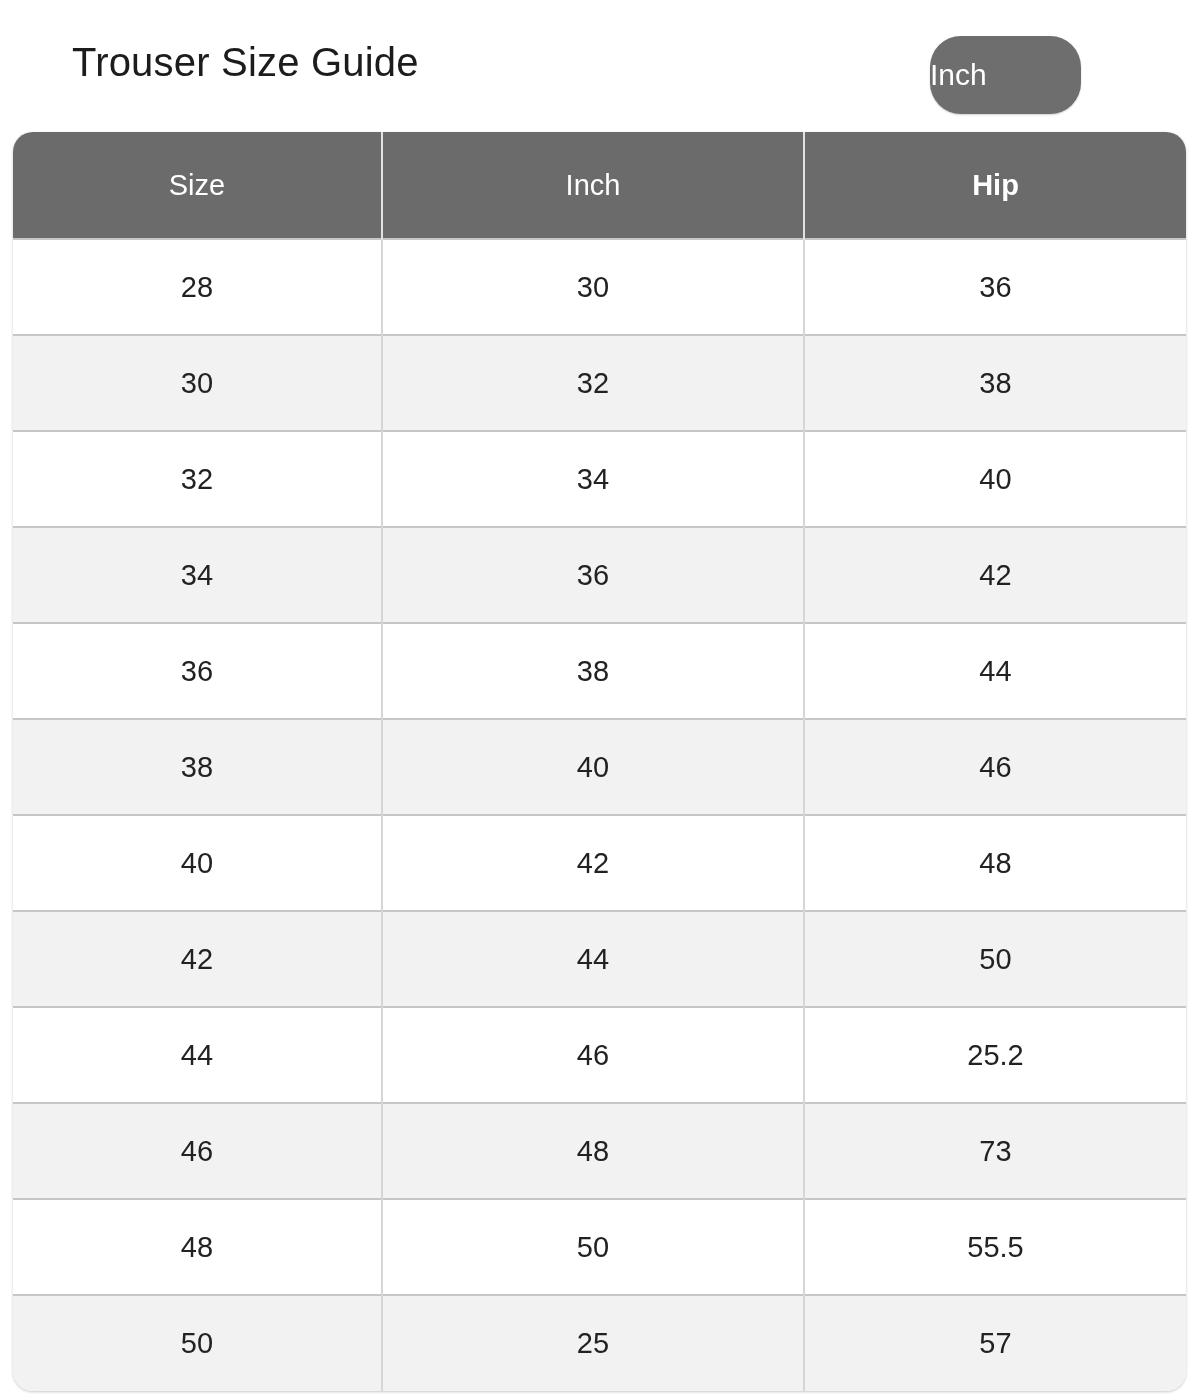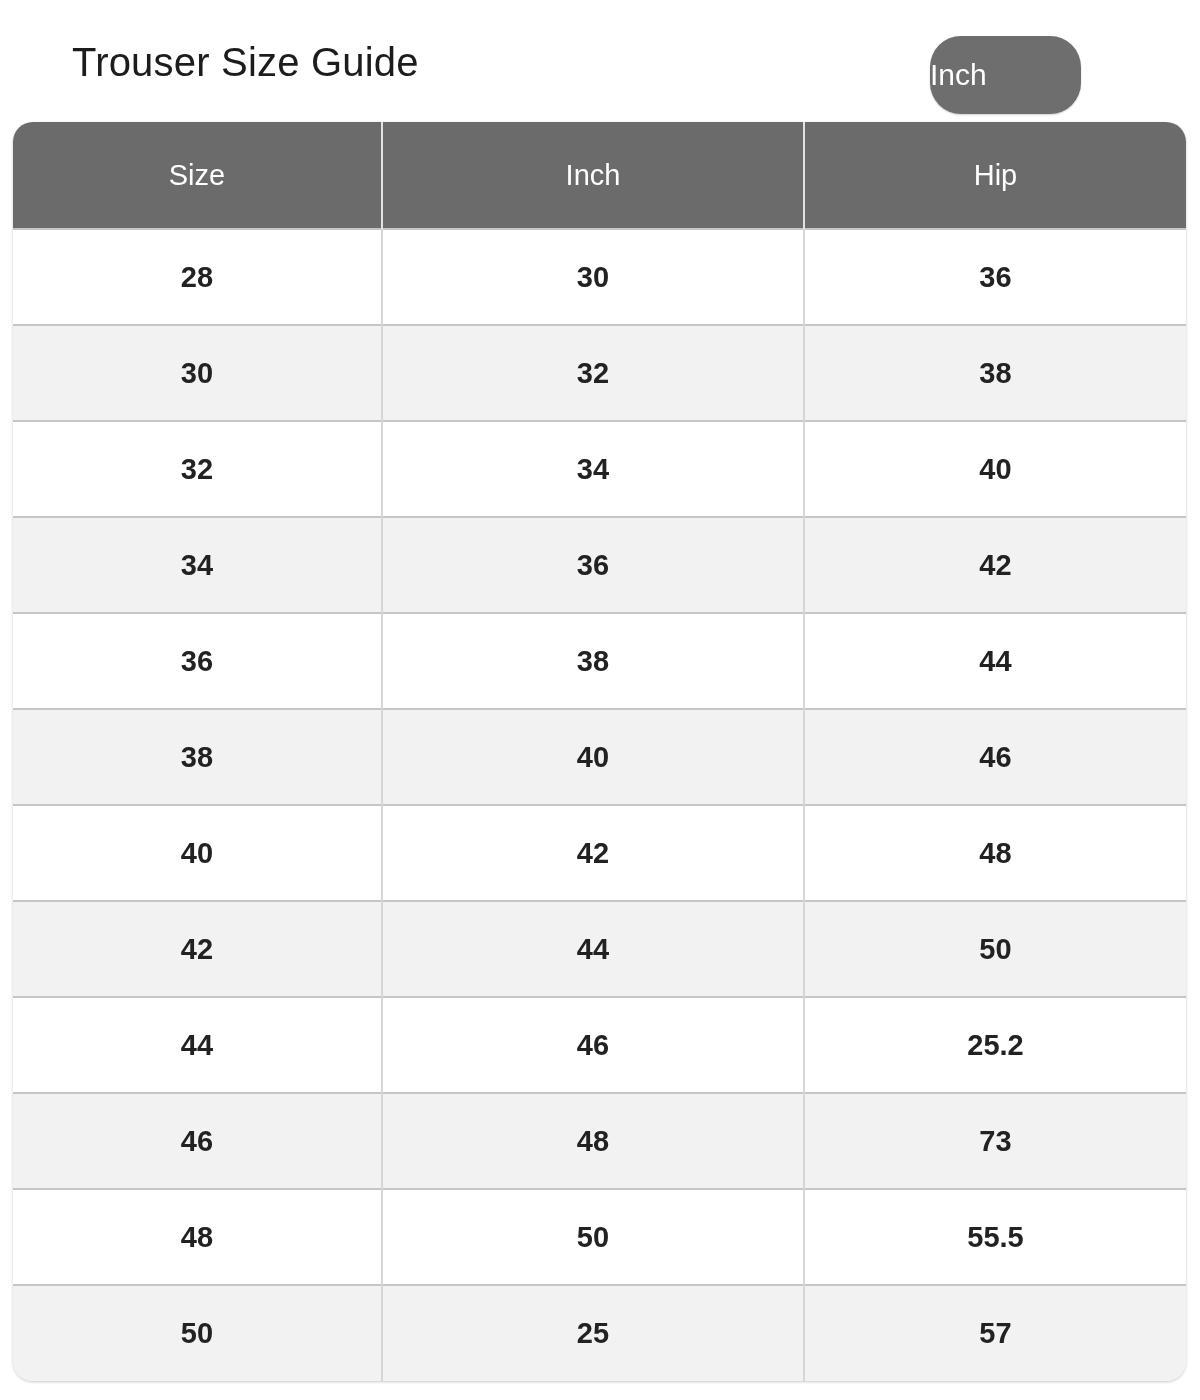--- a/index.html
+++ b/index.html
@@ -59,21 +59,21 @@
     text-align: left;
     cursor: pointer;
     padding: 0;
     box-shadow: 0 1px 2px rgba(0,0,0,0.18);
   }
 
   
   .size-table-wrap {
     position: absolute;
     left: 13px;
-    top: 122px;
+    top: 132px;
     width: 1173px;
     border-radius: 20px;
     overflow: hidden;
     box-shadow: 0 1px 3px rgba(0,0,0,0.22);
     background: #ffffff;
   }
 
   table.size-table {
     width: 1173px;
     border-collapse: collapse;
@@ -87,28 +87,28 @@
   thead th {
     height: 107px;
     background: #6b6b6b;
     color: #ffffff;
     font-size: 29px;
     font-weight: 400;
     text-align: center;
     vertical-align: middle;
     border-right: 2px solid #e2e2e2;
   }
-  thead th:last-child { border-right: none; }
+  thead th:last-child { border-right: none; font-weight: bold; }
 
   tbody td {
     height: 96px;
     text-align: center;
     vertical-align: middle;
     font-size: 29px;
-    font-weight: 700;
+    font-weight: 400;
     color: #222222;
     border-top: 2px solid #c6c6c6;
     border-right: 2px solid #d6d6d6;
   }
   tbody td:last-child { border-right: none; }
 
   tbody tr.odd  td { background: #ffffff; }
   tbody tr.even td { background: #f2f2f2; }
 </style>
 </head>

